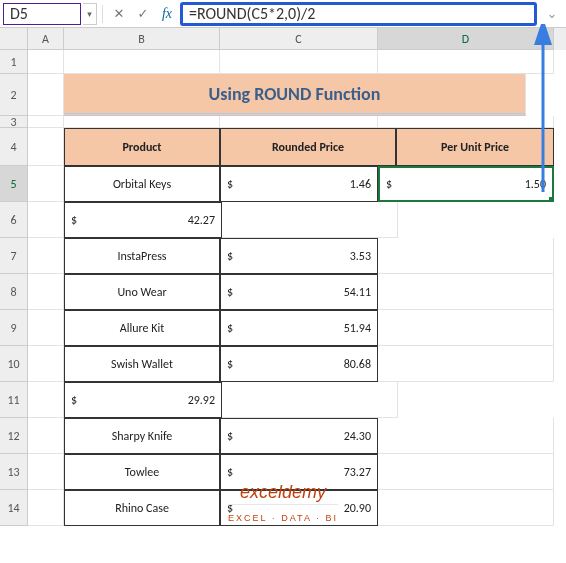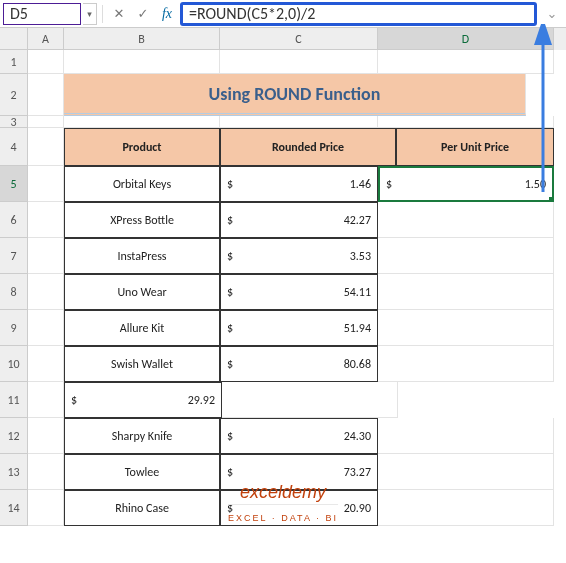--- a/index.html
+++ b/index.html
@@ -285,21 +285,20 @@
           <div class="curr">
             <span>$</span>
             <span>1.50</span>
           </div>
           <div class="fill-handle"></div>
         </div>
       </div>
       <div class="row">
         <div class="row-h hR">6</div>
         <div class="cell wA hR"></div>
-        <div class="cell td-cell td-center wB hR">XPress Bottle</div>
         <div class="cell td-cell wC hR">
           <div class="curr">
             <span>$</span>
             <span>42.27</span>
           </div>
         </div>
         <div class="cell wD hR"></div>
       </div>
       <div class="row">
         <div class="row-h hR">7</div>

